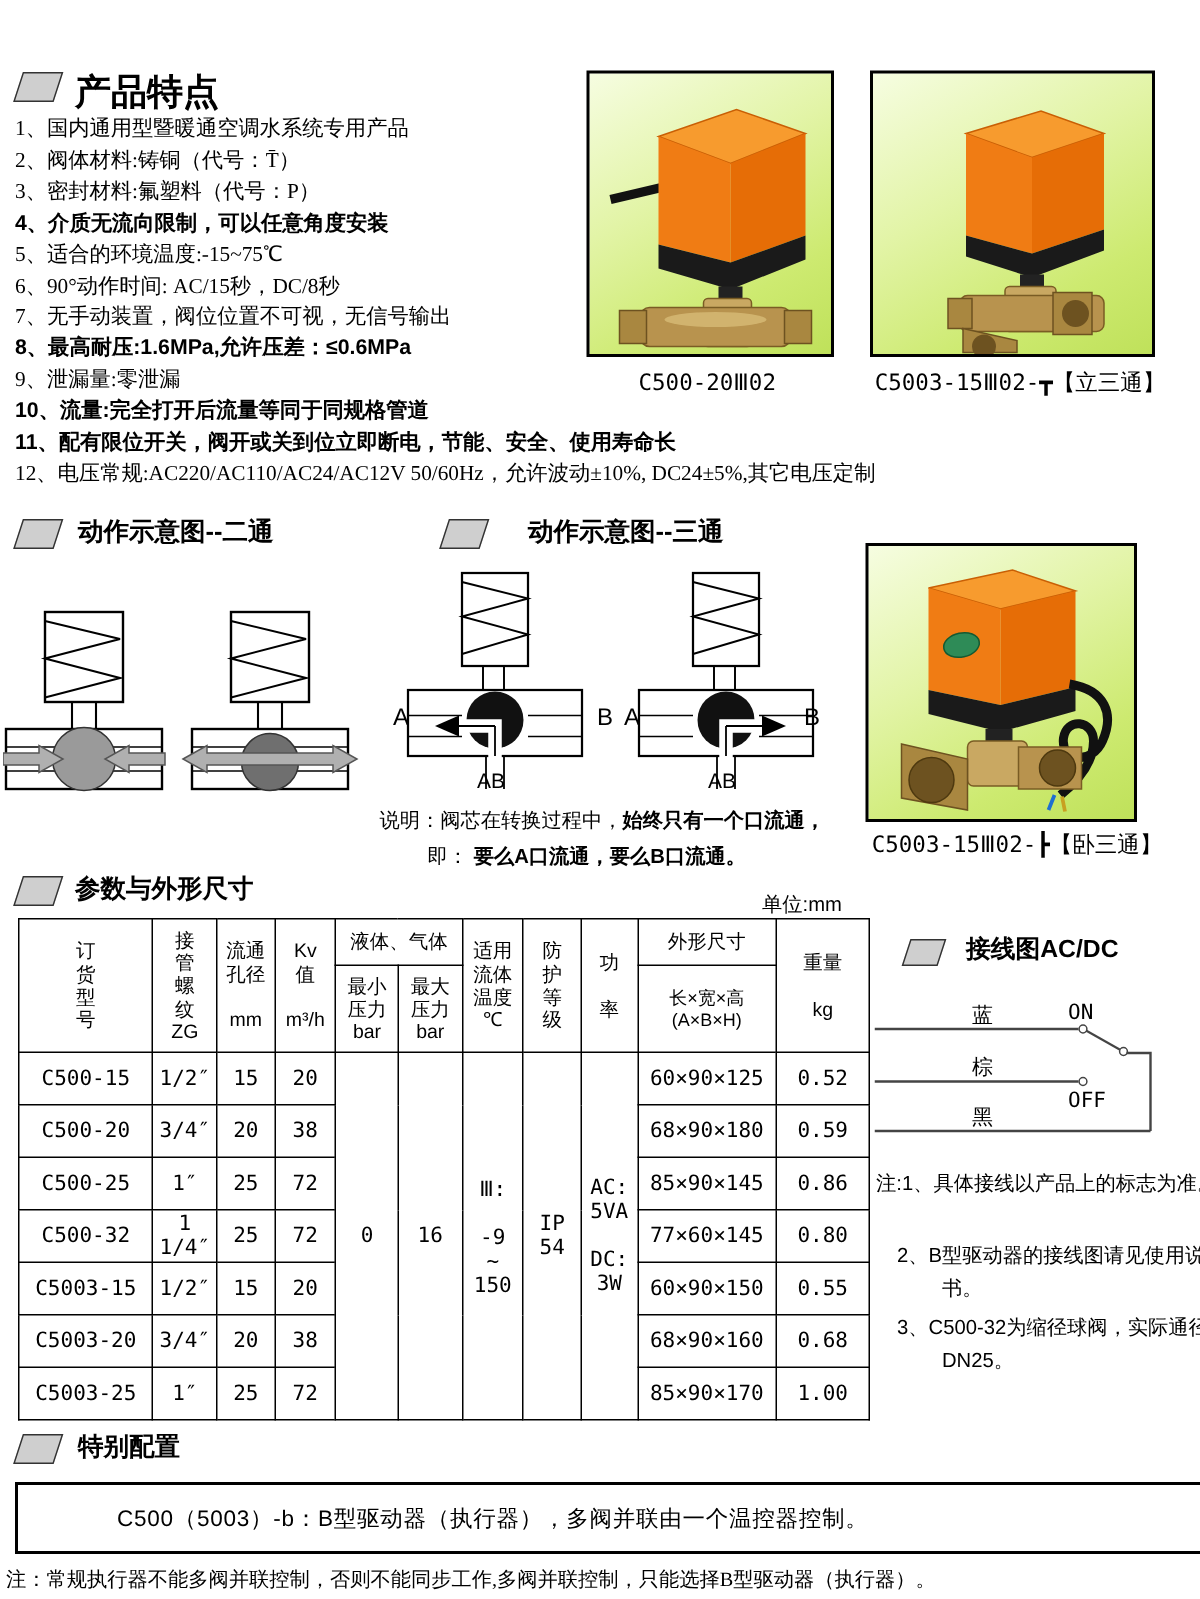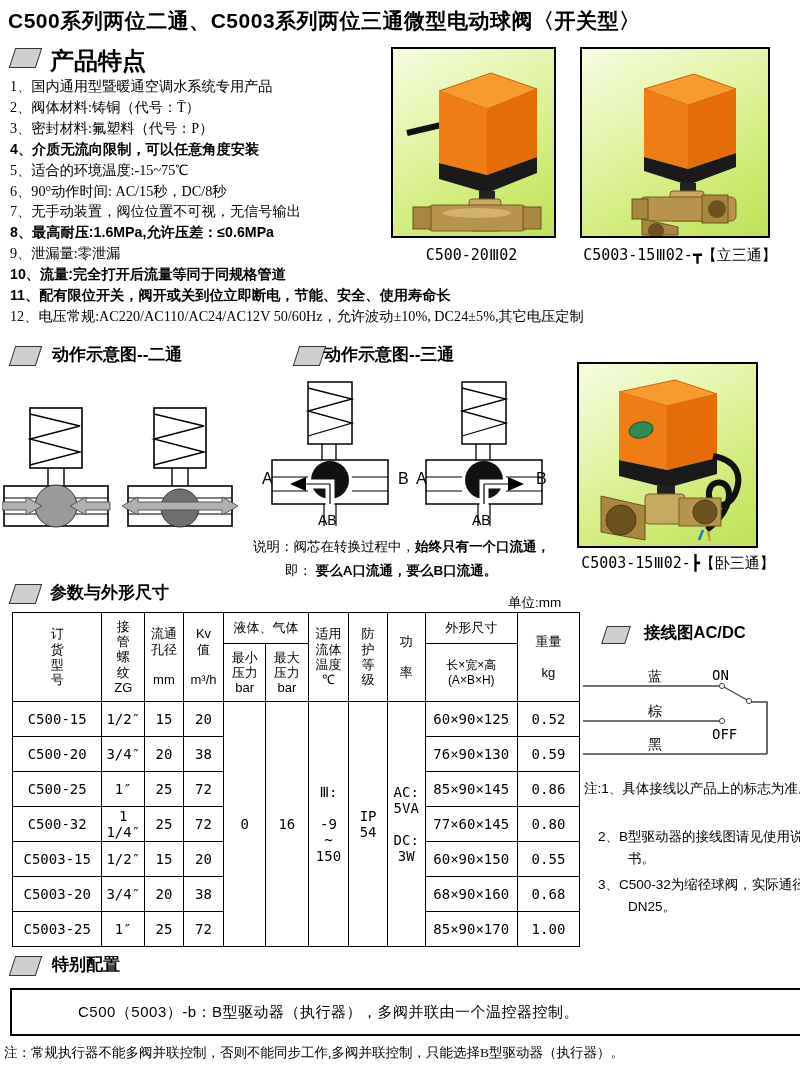--- a/index.html
+++ b/index.html
@@ -25,21 +25,20 @@
   .shuoming .b{font-weight:bold;}
   .special-box{border:2px solid #000;display:flex;align-items:center;}
   .special-box span{font-size:15px;padding-left:22px;letter-spacing:.5px;}
   svg{display:block;}
 </style>
 </head>
 <body>
 
 <div id="page">
 
-  <div class="abs title" style="left:8px;top:7px;width:788px;">C500系列两位二通、C5003系列两位三通微型电动球阀〈开关型〉</div>
 
   <div class="abs marker" style="left:12px;top:48px;"></div>
   <div class="abs sec-head" style="left:50px;top:45px;">产品特点</div>
 
   <div class="abs" style="left:10px;top:76px;width:786px;">
     <div class="feat">1、国内通用型暨暖通空调水系统专用产品</div>
     <div class="feat">2、阀体材料:铸铜（代号：T̄）</div>
     <div class="feat">3、密封材料:氟塑料（代号：P）</div>
     <div class="feat b">4、介质无流向限制，可以任意角度安装</div>
     <div class="feat">5、适合的环境温度:-15~75℃</div>
@@ -108,21 +107,21 @@
     <line x1="170" y1="62" x2="170" y2="80" stroke="#000" stroke-width="1.4"></line>
     <line x1="186" y1="62" x2="186" y2="80" stroke="#000" stroke-width="1.4"></line>
     <rect x="126" y="80" width="104" height="40" fill="#fff" stroke="#000" stroke-width="1.6"></rect>
     <line x1="126" y1="92" x2="230" y2="92" stroke="#000" stroke-width="1"></line>
     <line x1="126" y1="108" x2="230" y2="108" stroke="#000" stroke-width="1"></line>
     <circle cx="178" cy="102" r="19" fill="#6f6f6f" stroke="#333"></circle>
     <polygon points="120,100 136,91 136,96 220,96 220,91 236,100 220,109 220,104 136,104 136,109" fill="#b0b0b0" stroke="#555"></polygon>
   </svg>
 
   <div class="abs marker" style="left:296px;top:346px;"></div>
-  <div class="abs sec-head" style="left:324px;top:343px;font-size:17px;text-align:center;">动作示意图--三通</div>
+  <div class="abs sec-head" style="left:352px;top:343px;font-size:17px;text-align:center;">动作示意图--三通</div>
 
   <svg class="abs" style="left:256px;top:380px;" width="300" height="152" viewBox="0 0 300 152">
 
     <rect x="52" y="2" width="44" height="62" fill="#fff" stroke="#000" stroke-width="1.5"></rect>
     <path d="M52,8 L96,19 L52,31 L96,43 L52,56" fill="none" stroke="#000" stroke-width="1.3"></path>
     <line x1="66" y1="64" x2="66" y2="80" stroke="#000" stroke-width="1.3"></line>
     <line x1="80" y1="64" x2="80" y2="80" stroke="#000" stroke-width="1.3"></line>
     <rect x="16" y="80" width="116" height="44" fill="#fff" stroke="#000" stroke-width="1.5"></rect>
     <line x1="16" y1="97" x2="52" y2="97" stroke="#000"></line>
     <line x1="16" y1="111" x2="52" y2="111" stroke="#000"></line>
@@ -272,21 +271,21 @@
 DC:
 3W</td>
         <td>60×90×125</td>
         <td>0.52</td>
       </tr>
       <tr>
         <td>C500-20</td>
         <td>3/4″</td>
         <td>20</td>
         <td>38</td>
-        <td>76×90×130</td>
+        <td>68×90×180</td>
         <td>0.59</td>
       </tr>
       <tr>
         <td>C500-25</td>
         <td>1″</td>
         <td>25</td>
         <td>72</td>
         <td>85×90×145</td>
         <td>0.86</td>
       </tr>

